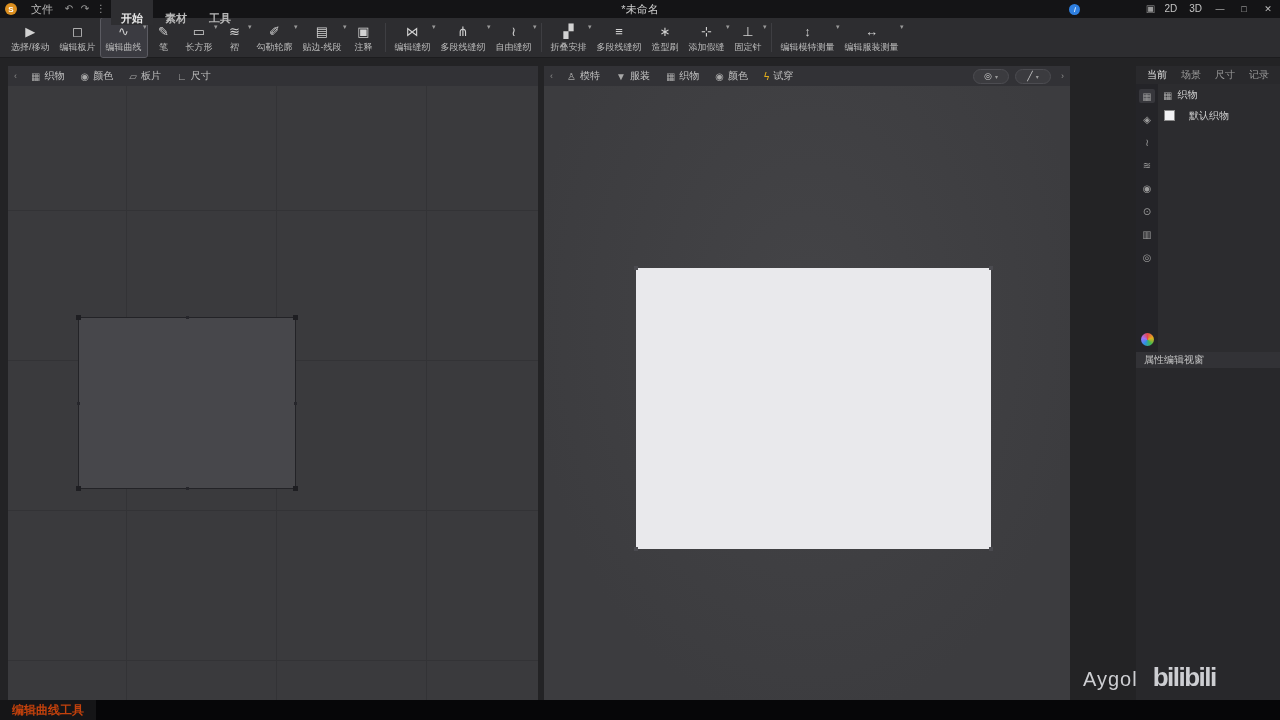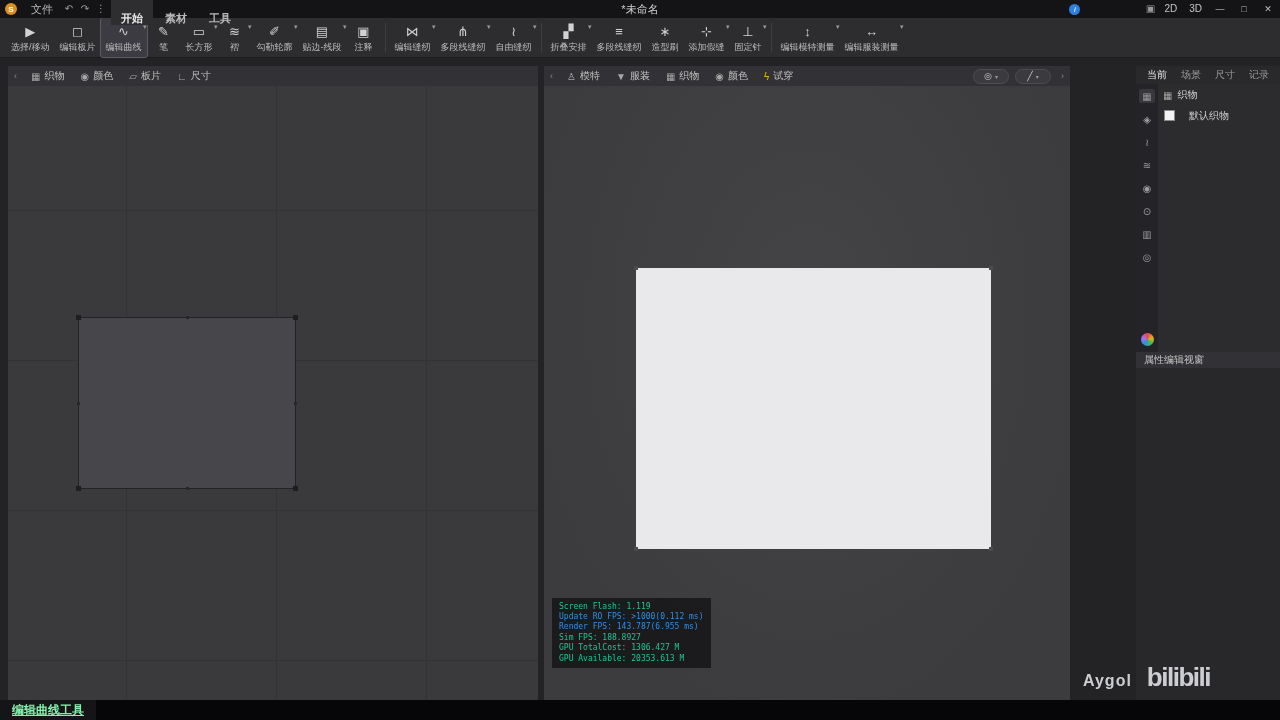--- a/index.html
+++ b/index.html
@@ -94,28 +94,28 @@
   .fab-check { margin-left:auto; color:var(--check-teal,#36b8ba); font-size:10px; }
 
   .prophead { position:absolute; top:286px; left:0; right:0; height:16px; background:#323236;
     display:flex; align-items:center; font-size:10px; color:#c5c5c5; padding:0 8px;justify-content:center; }
   .prophead .sp { margin-left:auto; display:flex; gap:6px; font-size:8px; color:#8a8a8a; }
   .propbody { position:absolute; top:302px; left:0; right:0; bottom:0; background:#28282b; }
 
   
   .watermark { position:absolute; left:1083px; top:662px; display:flex; align-items:baseline; gap:15px;
     color:#cdced2; z-index:70; }
-  .wm-author { font-size:16px; font-weight:bold; letter-spacing:1px; }
+  .wm-author { font-size:20px; font-weight:normal; letter-spacing:1px; }
   .wm-logo { font-size:26px; font-weight:bold; letter-spacing:-1.5px; }
 
   
   .taskbar { position:absolute; left:0; top:700px; width:1280px; height:20px; background:#060608;
     display:flex; align-items:center; z-index:80; }
   .task-status { height:100%; display:flex; align-items:center; padding:0 12px; background:#151517;
-    font-size:12px; font-weight:bold; color:#86efac;text-decoration:underline; }
+    font-size:12px; font-weight:bold; color:#c2410c; }
 </style>
 </head>
 <body>
 
 <div class="titlebar">
   <div class="logo">S</div>
   <div class="menu-item">文件</div>
   <div class="tb-icon">↶</div>
   <div class="tb-icon">↷</div>
   <div class="tb-icon">⋮</div>
@@ -283,28 +283,20 @@
     </div>
     <div class="collapse">›</div>
   </div>
   <div class="viewport3d">
     <div class="fabric">
       <span class="fh" style="left:-2px;top:-2px"></span>
       <span class="fh" style="right:-2px;top:-2px"></span>
       <span class="fh" style="left:-2px;bottom:-2px"></span>
       <span class="fh" style="right:-2px;bottom:-2px"></span>
     </div>
-    <div class="debug debug3d">
-      <div class="dg">Screen Flash: 1.119</div>
-      <div class="db">Update RO FPS: &gt;1000(0.112 ms)</div>
-      <div class="db">Render FPS: 143.787(6.955 ms)</div>
-      <div class="dg">Sim FPS: 188.8927</div>
-      <div class="dg">GPU TotalCost: 1306.427 M</div>
-      <div class="dg">GPU Available: 20353.613 M</div>
-    </div>
   </div>
 </div>
 
 <div class="panel" id="panelRight">
   <div class="rtabs">
     <div class="rtab active">当前</div>
     <div class="rtab">场景</div>
     <div class="rtab">尺寸</div>
     <div class="rtab">记录</div>
     <div class="rtabs-icons">

